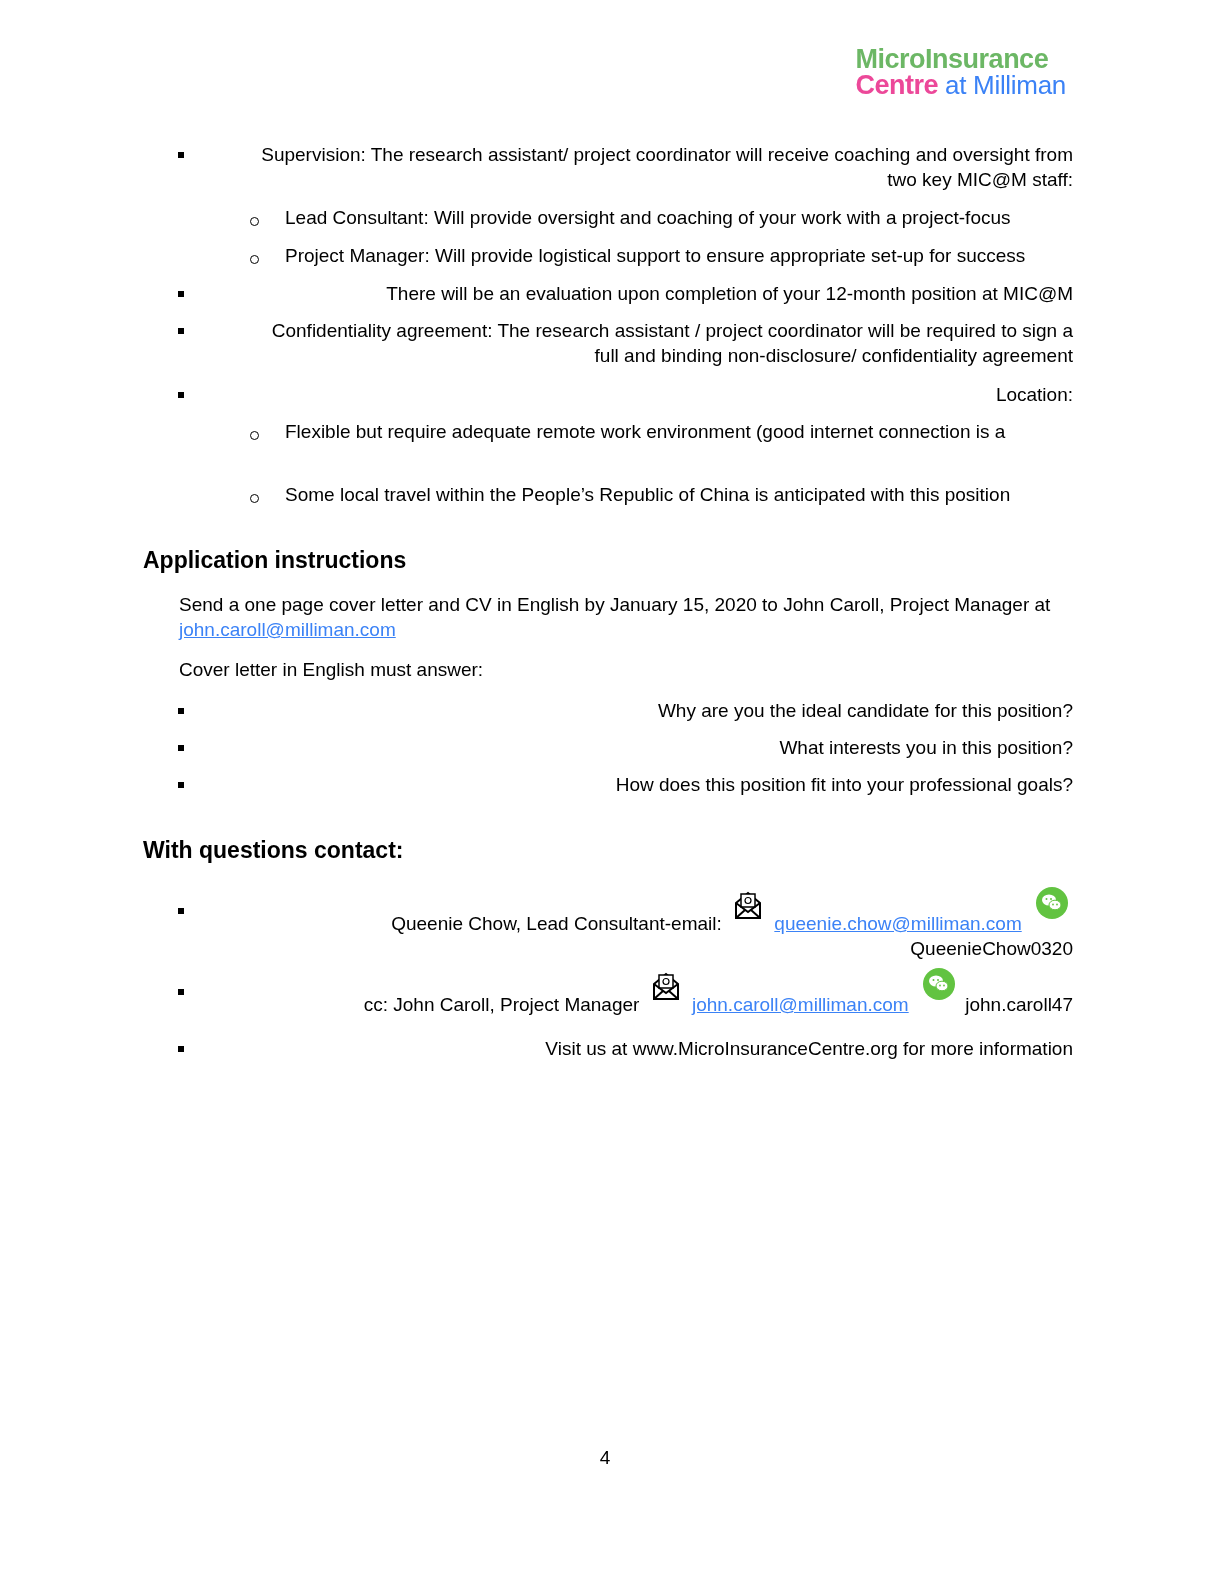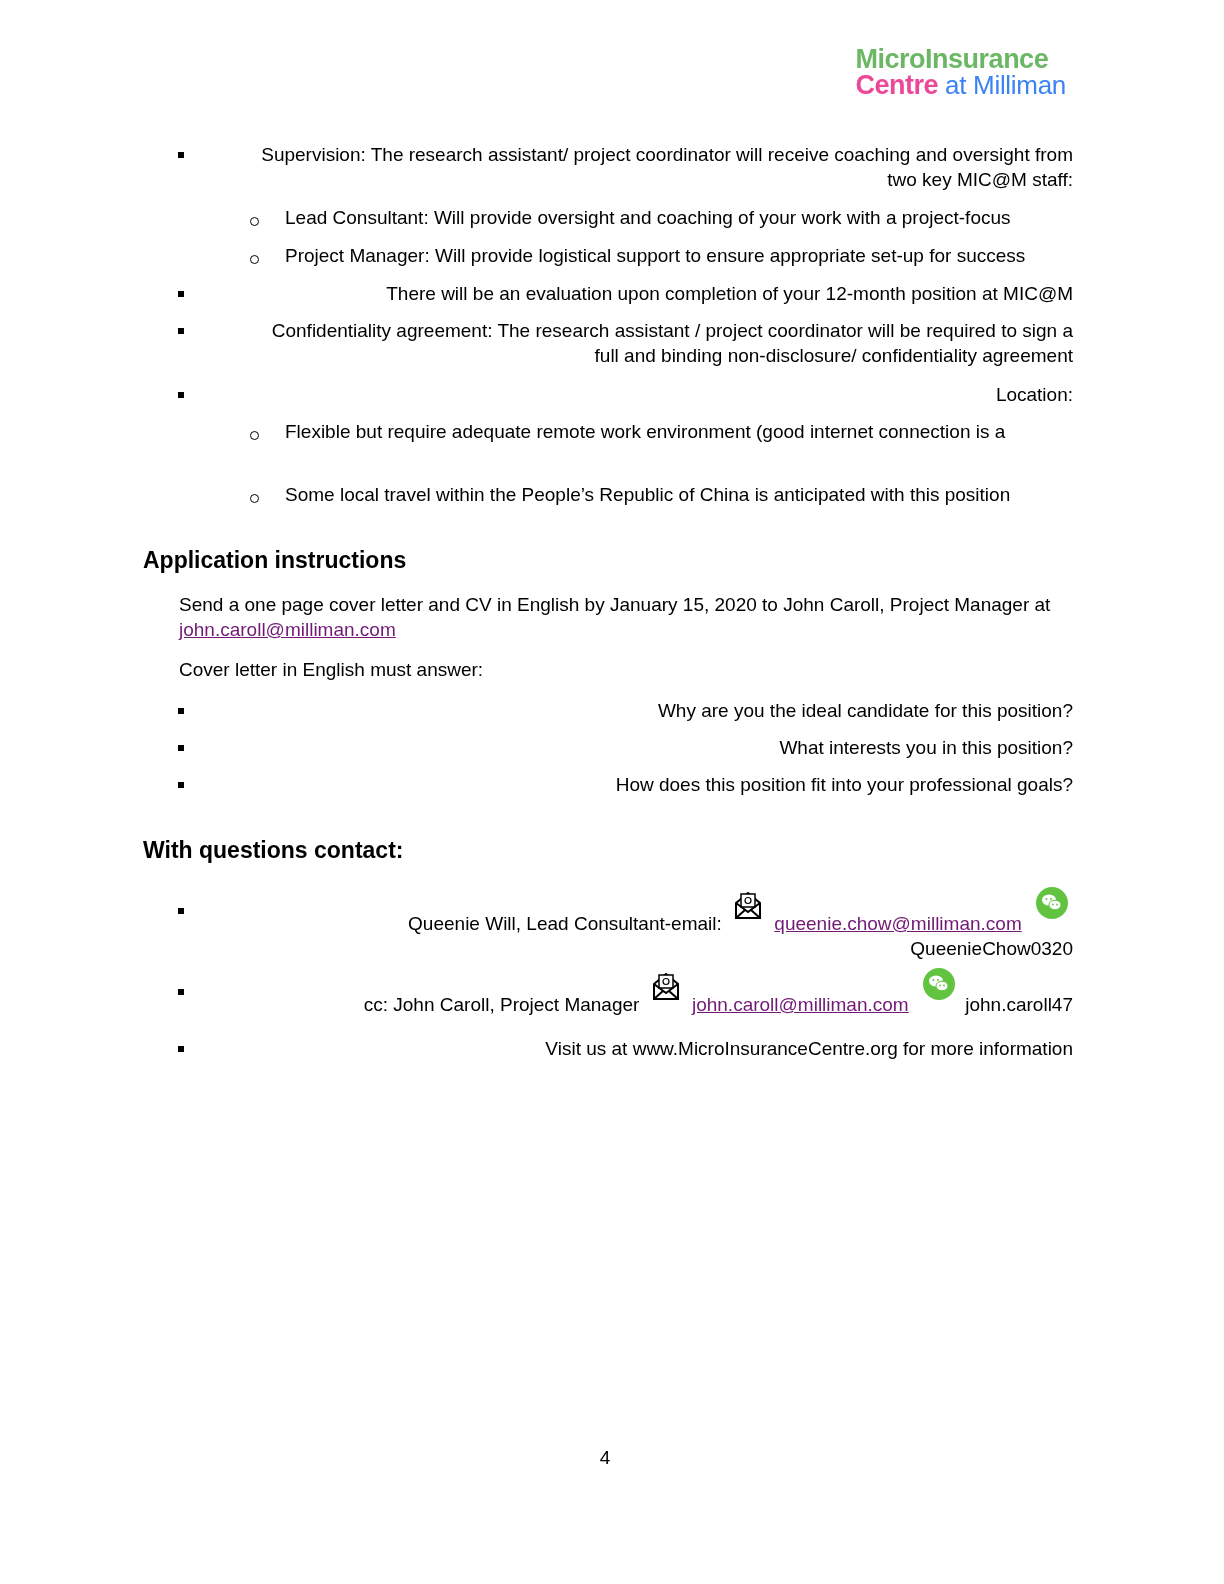--- a/index.html
+++ b/index.html
@@ -14,21 +14,21 @@
   .logo .l2 .m { font-size: 26px; color: #3b82f6; letter-spacing: -0.3px; }
 
   .content { position: absolute; left: 143px; top: 0; width: 940px; font-size: 19px; line-height: 25px; }
   .bl { position: absolute; left: 70px; width: 860px; text-align: right; }
   .bl .bullet { position: absolute; left: -35px; top: 10px; width: 6px; height: 6px; background: #000; }
   .sl { position: absolute; left: 142px; width: 790px; }
   .sl .circ { position: absolute; left: -35px; top: 7px; font-size: 16px; line-height: 16px; }
   .sl .circ::before { content: ""; display: inline-block; width: 7px; height: 7px; border: 1.3px solid #000; border-radius: 50%; margin-top: 5px; }
   h2 { position: absolute; left: 0; margin: 0; font-size: 23px; font-weight: bold; line-height: 32px; }
   .para { position: absolute; left: 0; width: 930px; margin-left: 36px; }
-  a.link { color: #701a75; text-decoration: underline; }
+  a.link { color: #3b82f6; text-decoration: underline; }
   .ico-mail { display: inline-block; width: 30px; height: 30px; vertical-align: -2px; margin: 0 6px; position: relative; top: -12px; }
   .ico-wc { display: inline-block; width: 34px; height: 34px; vertical-align: -2px; margin: 0 4px 0 8px; position: relative; top: -12px; }
   .pagenum { position: absolute; top: 1447px; left: 0; width: 1210px; text-align: center; font-size: 19px; }
 </style>
 </head>
 <body>
 
 <div class="logo">
   <span class="l1">MicroInsurance</span>
   <span class="l2"><span class="c">Centre</span><span class="m"> at Milliman</span></span>
@@ -94,21 +94,21 @@
   <div class="bl" style="top:772px;">
     <span class="bullet"></span>
     <div>How does this position fit into your professional goals?</div>
   </div>
 
   <h2 style="top:834px;">With questions contact:</h2>
 
   <div class="bl" style="top:898px;">
     <span class="bullet"></span>
     <div>
-      <span>Queenie Will, Lead Consultant-email:</span>
+      <span>Queenie Chow, Lead Consultant-email:</span>
       <svg class="ico-mail" viewBox="0 0 30 30">
         <path d="M3 13 L15 3 L27 13 L27 28 L3 28 Z" fill="#fff" stroke="#000" stroke-width="2"></path>
         <rect x="8" y="4" width="14" height="13" fill="#fff" stroke="#000" stroke-width="1.5"></rect>
         <circle cx="15" cy="10.5" r="3" fill="none" stroke="#000" stroke-width="1.2"></circle>
         <path d="M3 13 L15 22 L27 13 M3 28 L12 20 M27 28 L18 20" fill="none" stroke="#000" stroke-width="2"></path>
       </svg>
       <a class="link">queenie.chow@milliman.com</a>
       <svg class="ico-wc" viewBox="0 0 34 34">
         <circle cx="17" cy="17" r="16" fill="#62c341"></circle>
         <ellipse cx="14" cy="14" rx="7" ry="5.5" fill="#fff"></ellipse>

